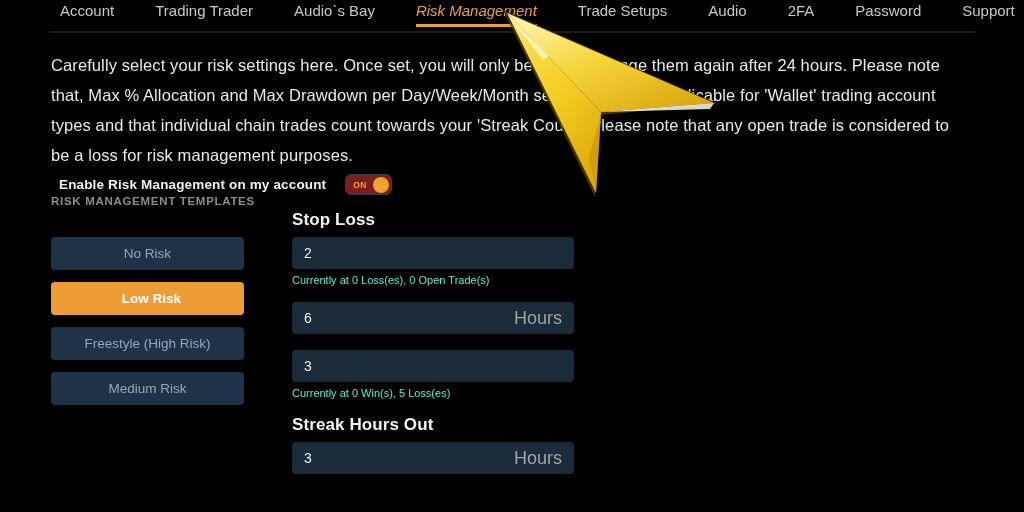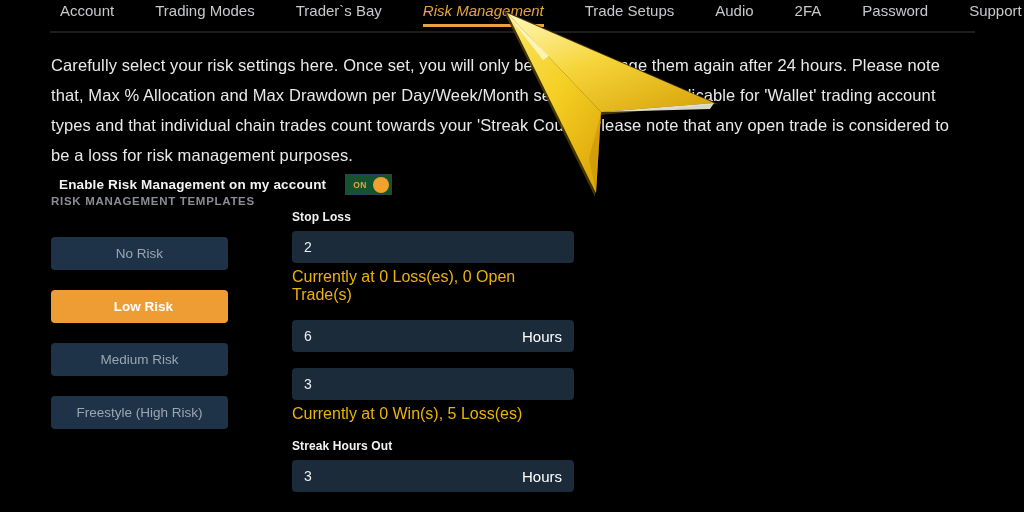--- a/index.html
+++ b/index.html
@@ -85,22 +85,22 @@
     font-size: 13.5px;
     font-weight: bold;
     color: #f2f2f3;
     letter-spacing: 0.15px;
     padding-left: 8px;
   }
   .toggle {
     margin-left: 19px;
     width: 47px;
     height: 21px;
-    border-radius: 0;
-    background: #14532d;
+    border-radius: 6px;
+    background: #7f1d1d;
     position: relative;
     display: flex;
     align-items: center;
     cursor: pointer;
     border: 1px solid #2c4258;
     box-sizing: border-box;
   }
   .toggle-text {
     position: absolute;
     left: 7px;
@@ -128,30 +128,30 @@
     color: #8a8e93;
     letter-spacing: 0.7px;
   }
   .template-list {
     position: absolute;
     top: 237px;
     left: 51px;
     width: 185px;
   }
   .template-btn {
-    width: 177px;
+    width: 193px;
     height: 33px;
     border-radius: 4px;
     background: #1e3348;
     color: #9aa6b1;
     font-size: 13.5px;
     display: flex;
     align-items: center;
     justify-content: center;
-    margin-bottom: 20px;
+    margin-bottom: 12px;
     cursor: pointer;
     box-sizing: border-box;
   }
   .template-btn.selected {
     background: #ed9d33;
     color: #ffffff;
     font-weight: bold;
     padding-left: 8px;
   }
 
@@ -159,21 +159,21 @@
   .fields {
     position: absolute;
     top: 210px;
     left: 292px;
     width: 282px;
   }
   .field-group {
     margin-bottom: 16px;
   }
   .field-label {
-    font-size: 12px;
+    font-size: 17px;
     font-weight: bold;
     color: #f2f2f3;
     margin-bottom: 7px;
     letter-spacing: 0.1px;
   }
   .field-input {
     width: 282px;
     height: 32px;
     border-radius: 4px;
     background: #1b2b3a;
@@ -182,47 +182,47 @@
     padding: 0 12px;
     box-sizing: border-box;
     cursor: text;
   }
   .field-value {
     font-size: 14px;
     color: #eceef0;
     flex: 1;
   }
   .field-suffix {
-    font-size: 15px;
-    color: #ffffff;
+    font-size: 18px;
+    color: #a3a3a3;
     text-align: right;
   }
   .field-hint {
-    font-size: 16px;
-    color: #eab308;
+    font-size: 11px;
+    color: #5eead4;
     margin-top: 5px;
   }
 
   
   .cursor-arrow {
     position: absolute;
     left: 497px;
     top: 8px;
     width: 222px;
     height: 190px;
     pointer-events: none;
   }
 </style>
 </head>
 <body>
 
 <div class="nav-bar">
   <div class="nav-tab"><span>Account</span></div>
-  <div class="nav-tab"><span>Trading Modes</span></div>
-  <div class="nav-tab"><span>Trader`s Bay</span></div>
+  <div class="nav-tab"><span>Trading Trader</span></div>
+  <div class="nav-tab"><span>Audio`s Bay</span></div>
   <div class="nav-tab active"><span>Risk Management</span></div>
   <div class="nav-tab"><span>Trade Setups</span></div>
   <div class="nav-tab"><span>Audio</span></div>
   <div class="nav-tab"><span>2FA</span></div>
   <div class="nav-tab"><span>Password</span></div>
   <div class="nav-tab"><span>Support</span></div>
 </div>
 <div class="nav-divider"></div>
 
 <div class="description">Carefully select your risk settings here. Once set, you will only be able to change them again after 24 hours. Please note that, Max % Allocation and Max Drawdown per Day/Week/Month settings are only applicable for 'Wallet' trading account types and that individual chain trades count towards your 'Streak Count'. Please note that any open trade is considered to be a loss for risk management purposes.</div>
@@ -237,24 +237,24 @@
 
 <div class="templates-heading">RISK MANAGEMENT TEMPLATES</div>
 <div class="template-list">
   <div class="template-btn">
       <span>No Risk</span>
     </div>
   <div class="template-btn selected">
       <span>Low Risk</span>
     </div>
   <div class="template-btn">
+      <span>Freestyle (High Risk)</span>
+    </div>
+  <div class="template-btn">
       <span>Medium Risk</span>
-    </div>
-  <div class="template-btn">
-      <span>Freestyle (High Risk)</span>
     </div>
 </div>
 
 <div class="fields">
 
   <div class="field-group">
     <div class="field-label">Stop Loss</div>
     <div class="field-input">
       <span class="field-value">2</span>
       <span class="field-suffix"></span>

